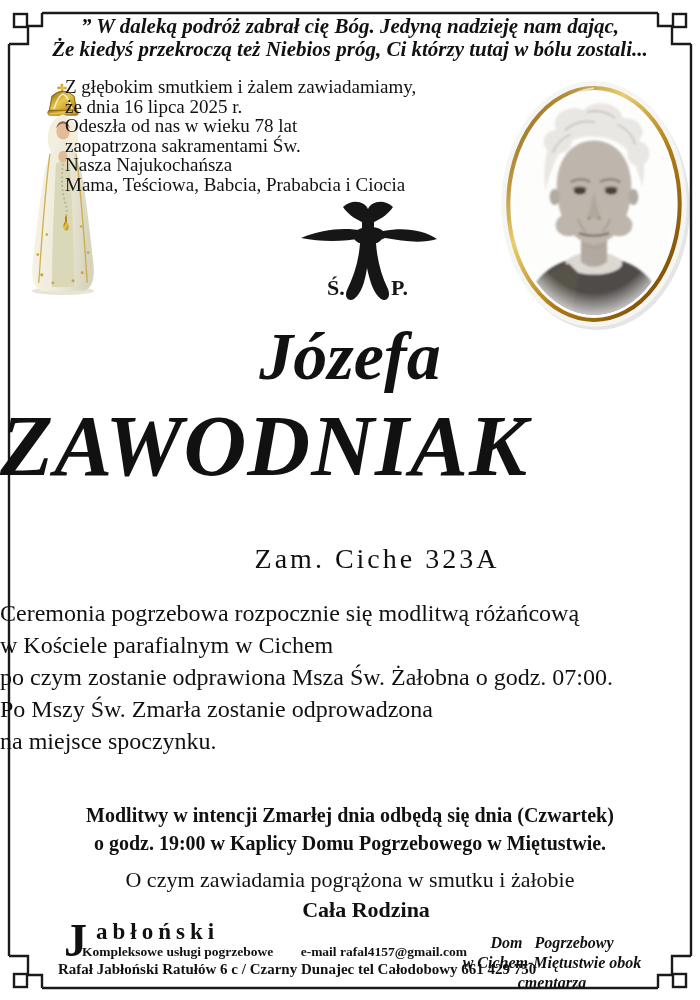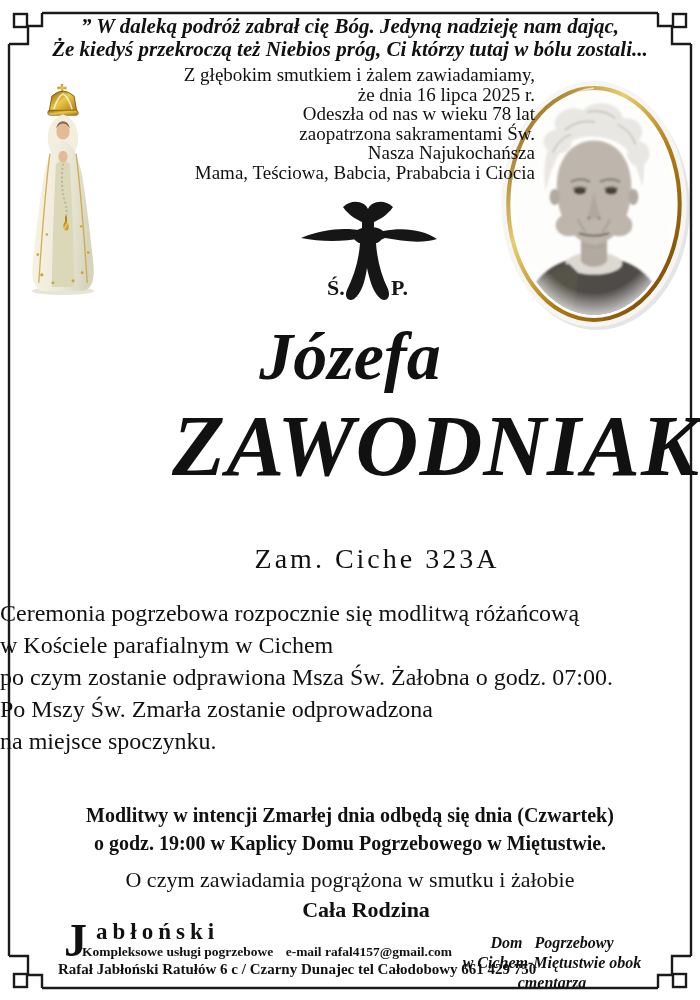--- a/index.html
+++ b/index.html
@@ -7,50 +7,50 @@
     position:relative; width:700px; height:1000px; margin:0 auto;
     background:#ffffff; overflow:hidden;
     font-family:"Liberation Serif", serif; color:#111;
   }
   .frame-svg { position:absolute; left:0; top:0; pointer-events:none; }
 
   .quote { position:absolute; top:15px; left:0; width:700px; text-align:center;
            font-style:italic; font-weight:bold; font-size:21px; line-height:23px; }
   .quote-l1 { }
 
-  .announce { position:absolute; top:65px; left:65px; width:470px; text-align:right;
+  .announce { position:absolute; top:77px; left:65px; width:470px; text-align:left;
               font-size:19px; line-height:19.5px; }
 
   .statue-wrap   { position:absolute; left:11px;  top:83px;  width:104px; height:214px; }
   .portrait-wrap { position:absolute; left:498px; top:78px;  width:192px; height:252px; }
   .cross-wrap    { position:absolute; left:292px; top:196px; width:154px; height:112px; }
 
   .first-name { position:absolute; top:316px; left:0; width:700px; text-align:center;
                 font-size:68px; line-height:80px; font-weight:bold; font-style:italic; }
-  .last-name  { position:absolute; top:392px; left:0; width:700px; text-align:right;
+  .last-name  { position:absolute; top:392px; left:0; width:700px; text-align:left;
                 font-size:87px; line-height:108px; font-weight:bold; font-style:italic; letter-spacing:1px; }
 
   .residence { position:absolute; top:542px; left:0; width:700px; text-align:center;
                padding-left:54px; box-sizing:border-box;
                font-size:28px; line-height:34px; letter-spacing:3px; }
 
   .ceremony { position:absolute; top:597px; left:0; width:700px; text-align:left;
               font-size:24px; line-height:32px; }
 
   .prayers { position:absolute; top:801px; left:0; width:700px; text-align:center;
              font-weight:bold; font-size:20px; line-height:28px; }
 
   .closing-notice { position:absolute; top:867px; left:0; width:700px; text-align:center; font-size:22px; line-height:26px; }
   .closing-sign   { position:absolute; top:897px; left:16px; width:700px; text-align:center; font-size:22px; line-height:26px; font-weight:bold; }
 
   .footer-left { position:absolute; left:48px; top:921px; width:360px; padding-left:34px; box-sizing:border-box; }
   .big-j { position:absolute; left:16px; top:-2px; font-size:46px; line-height:44px; font-weight:bold; }
   .logo-rest { font-size:23px; line-height:22px; font-weight:bold; letter-spacing:5px;margin-left:14px; }
   .services-line { font-weight:bold; font-size:13.5px; line-height:17px; white-space:nowrap; }
-  .services-line .email { margin-left:9px; }
+  .services-line .email { margin-left:24px; }
   .contact-line { font-weight:bold; font-size:15px; line-height:19px; margin-left:-24px; white-space:nowrap; }
 
   .footer-right { position:absolute; left:428px; top:933px; width:248px; text-align:center;
                   font-weight:bold; font-style:italic; font-size:16px; line-height:20px; }
   .fr-l1 { white-space:pre; }
 </style>
 </head>
 <body>
 
 <div class="page">

